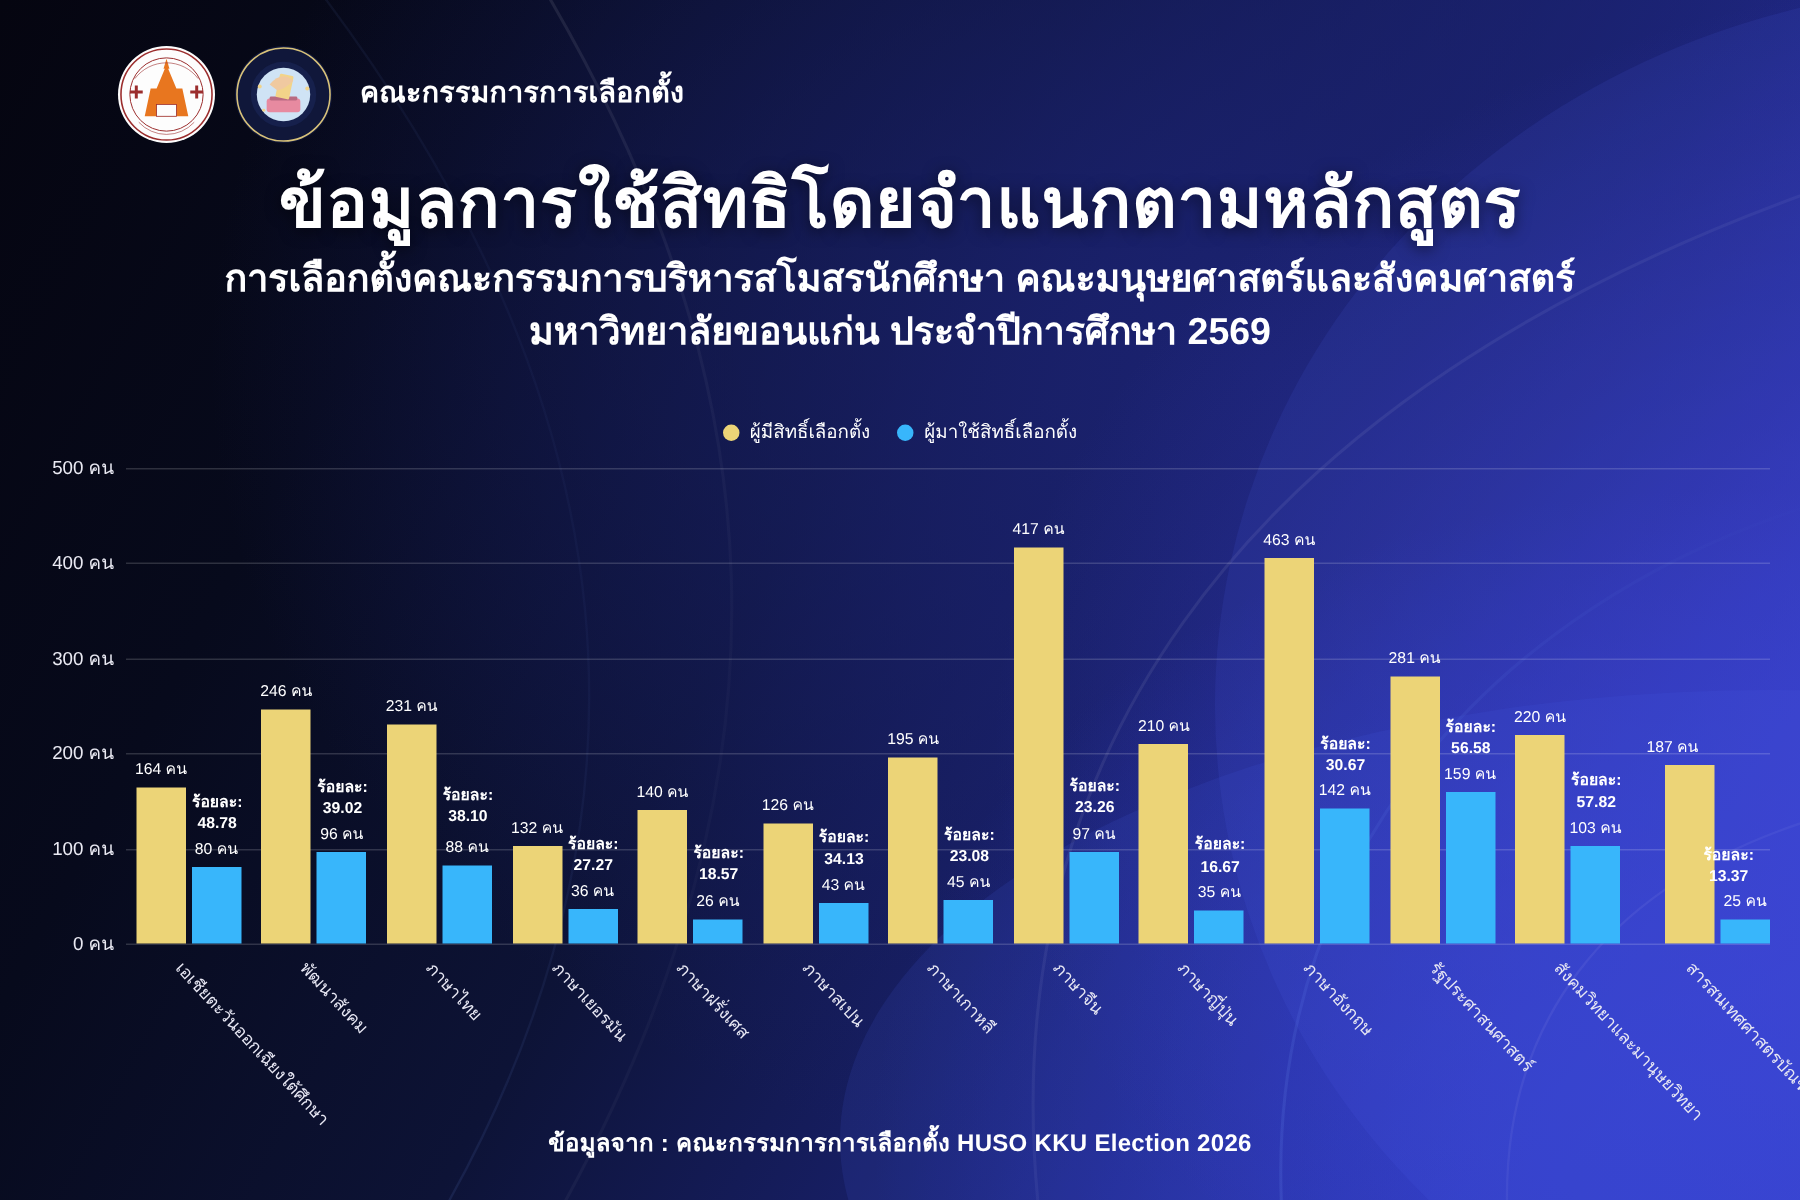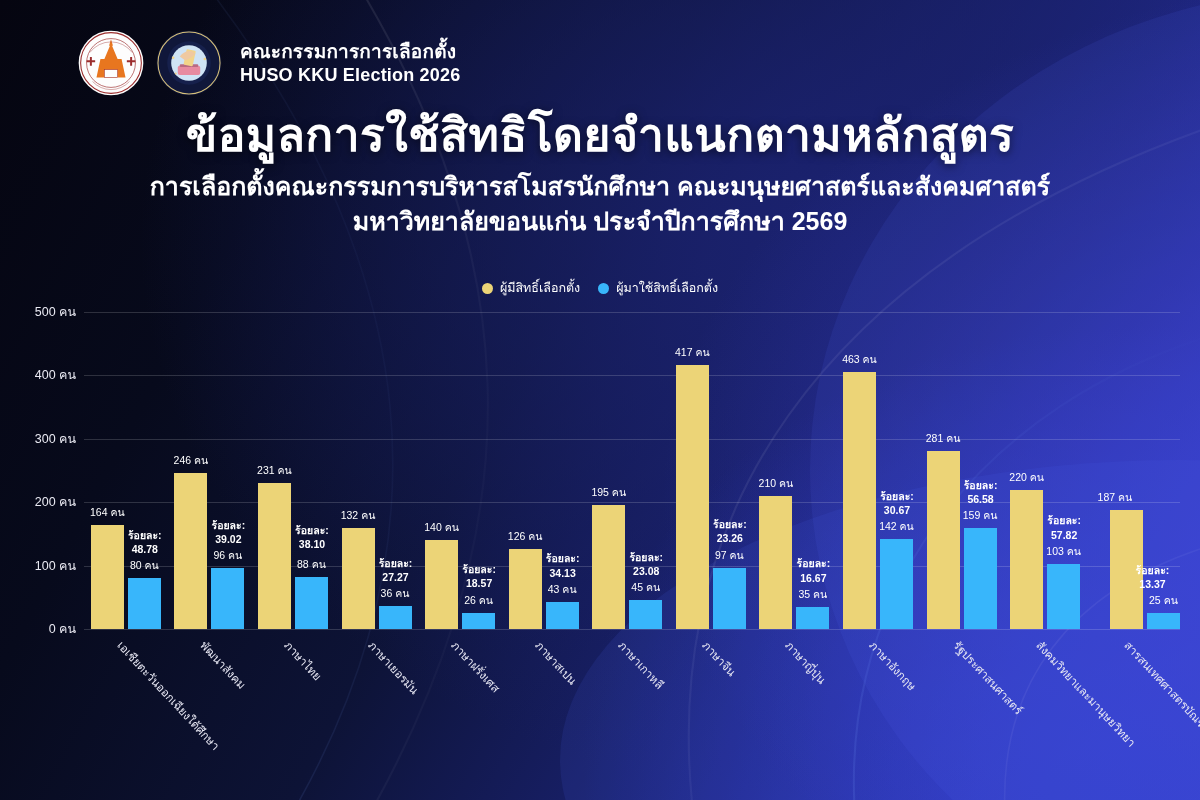--- a/index.html
+++ b/index.html
@@ -157,21 +157,20 @@
       <rect x="33" y="54" width="34" height="14" rx="3" fill="#e78aa0"></rect>
       <rect x="36" y="52" width="28" height="4" rx="1.5" fill="#b96b82"></rect>
       <rect x="44" y="30" width="14" height="24" rx="1.5" fill="#f2d489" transform="rotate(12 51 42)"></rect>
       <path d="M36 40 q8 -10 18 -8 l6 4 q-8 8 -16 10 z" fill="#f0c9a0"></path>
       <circle cx="26" cy="42" r="2" fill="#f2d489"></circle>
       <circle cx="74" cy="44" r="2" fill="#f2d489"></circle>
       <circle cx="30" cy="66" r="1.5" fill="#f2d489"></circle>
     </svg>
     <div class="brand-text">
       <div class="brand-line1">คณะกรรมการการเลือกตั้ง</div>
-      <div class="brand-line2">HUSO KKU Election 2026</div>
     </div>
   </div>
 
   <div class="titles">
     <div class="title-main">ข้อมูลการใช้สิทธิโดยจำแนกตามหลักสูตร</div>
     <div class="title-sub1">การเลือกตั้งคณะกรรมการบริหารสโมสรนักศึกษา คณะมนุษยศาสตร์และสังคมศาสตร์</div>
     <div class="title-sub2">มหาวิทยาลัยขอนแก่น ประจำปีการศึกษา 2569</div>
   </div>
 
   <div class="legend" id="legend">
@@ -238,21 +237,21 @@
             <div class="bar-rect" style="background: rgb(56, 182, 251);"></div>
             <div class="bar-value">88 คน</div>
           </div>
           <div class="pct" style="bottom: 77.792px; left: calc(50% + 19px);">
             <div>ร้อยละ:</div>
             <div>38.10</div>
           </div>
           <div class="cat-label">ภาษาไทย</div>
         </div>
         <div class="group">
-          <div class="bar yellow" style="height: 101px;">
+          <div class="bar yellow" style="height: 65px;">
             <div class="bar-rect" style="background: rgb(236, 212, 119);"></div>
             <div class="bar-value">132 คน</div>
           </div>
           <div class="bar blue" style="height: 22.824px;">
             <div class="bar-rect" style="background: rgb(56, 182, 251);"></div>
             <div class="bar-value">36 คน</div>
           </div>
           <div class="pct" style="bottom: 44.824px; left: calc(50% + 19px);">
             <div>ร้อยละ:</div>
             <div>27.27</div>
@@ -390,14 +389,15 @@
           </div>
           <div class="pct" style="bottom: 37.85px; left: calc(50% + 19px);">
             <div>ร้อยละ:</div>
             <div>13.37</div>
           </div>
           <div class="cat-label">สารสนเทศศาสตรบัณฑิต</div>
         </div>
       </div>
     </div>
 
+  <div class="footer">ข้อมูลจาก : คณะกรรมการการเลือกตั้ง HUSO KKU Election 2026</div>
 
 </div>
 
 </body></html>

